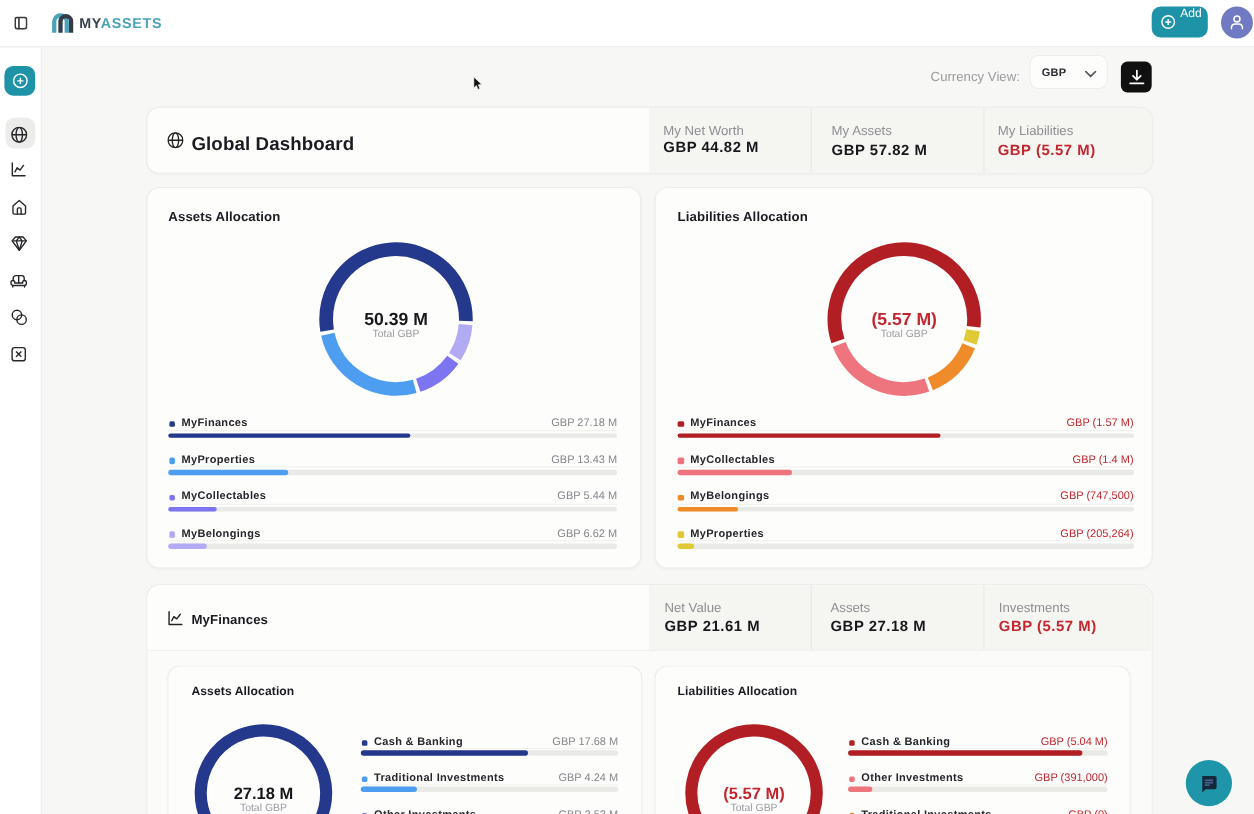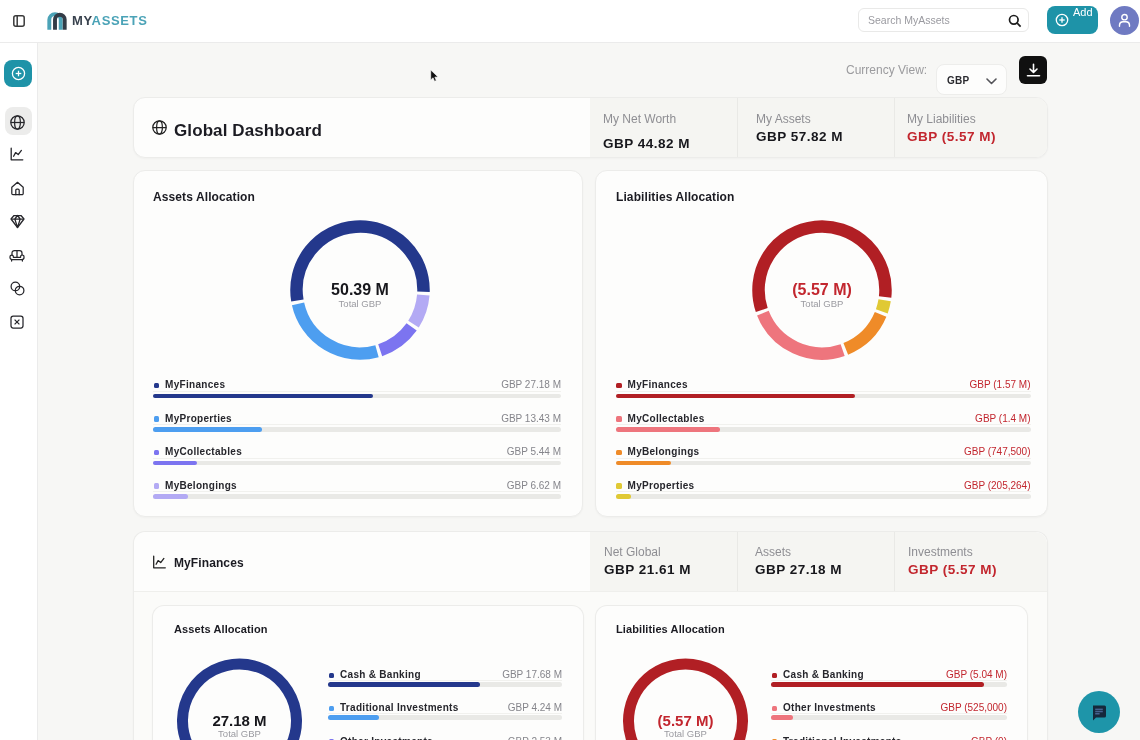--- a/index.html
+++ b/index.html
@@ -28,27 +28,20 @@
     <rect x="0.8" y="0.8" width="10.4" height="10.4" rx="2"></rect>
       <line x1="4.2" y1="0.8" x2="4.2" y2="11.2"></line>
   </svg>
 
   <svg width="20" height="19" viewBox="0 0 20 19" style="position:absolute;left:47px;top:10.5px" fill="none">
     <path d="M 2.3 18.8 V 8.8 A 5.7 5.7 0 0 1 13.7 8.8 V 18.8" stroke="#4ba3b7" stroke-width="3.9"></path>
     <path d="M 8 18.8 V 8.55 A 4.85 4.85 0 0 1 17.7 8.55 V 18.8" stroke="#333c47" stroke-width="3.9"></path>
   </svg>
   <div style="position:absolute;left:72px;top:13px;font-size:13px;font-weight:700;letter-spacing:.65px;color:#39424e">MY<span style="color:#4ba3b7">ASSETS</span></div>
 
-  <div style="position:absolute;left:858px;top:8px;width:171px;height:24px;border:1px solid #e9e9e8;border-radius:6px;background:#fff">
-    <div style="position:absolute;left:9px;top:0;line-height:23px;font-size:10.5px;color:#9a9aa0">Search MyAssets</div>
-    <svg width="14" height="14" viewBox="0 0 14 14" style="position:absolute;right:6px;top:5px" fill="none" stroke="#1c1c1c" stroke-width="1.7">
-      <circle cx="5.8" cy="5.8" r="4.3"></circle>
-        <line x1="9.2" y1="9.2" x2="12.6" y2="12.6"></line>
-    </svg>
-  </div>
 
   <div style="position:absolute;left:1047px;top:6px;width:51px;height:28px;background:#1e93a8;border-radius:8px">
     <svg width="14" height="14" viewBox="0 0 14 14" style="position:absolute;left:8px;top:7px" fill="none" stroke="#fff" stroke-width="1.3">
       <circle cx="7" cy="7" r="5.7"></circle>
         <line x1="7" y1="4.3" x2="7" y2="9.7"></line>
         <line x1="4.3" y1="7" x2="9.7" y2="7"></line>
     </svg>
     <div style="position:absolute;left:26px;top:0;font-size:11px;font-weight:400;color:#fff">Add</div>
   </div>
 
@@ -102,21 +95,21 @@
       <circle cx="9.6" cy="9.6" r="4.3"></circle>
   </svg>
 
   <svg width="14" height="14" viewBox="0 0 14 14" style="position:absolute;left:10px;top:272px" fill="none" stroke="#26262b" stroke-width="1.25" stroke-linejoin="round">
     <rect x="1" y="1" width="12" height="12" rx="2.2"></rect>
       <path d="M 4.6 4.6 L 9.4 9.4 M 9.4 4.6 L 4.6 9.4"></path>
   </svg>
 </div>
 
 <div style="position:absolute;left:846px;top:63px;font-size:12px;color:#9b9b9e">Currency View:</div>
-<div style="position:absolute;left:936px;top:64px;width:71px;height:31px;background:#fdfdfc;border:1px solid #ededeb;border-radius:8px">
+<div style="position:absolute;left:936px;top:50px;width:71px;height:31px;background:#fdfdfc;border:1px solid #ededeb;border-radius:8px">
   <div style="position:absolute;left:10px;top:9.5px;font-size:10px;font-weight:700;letter-spacing:.3px;color:#2b2b30">GBP</div>
   <svg width="11" height="7" viewBox="0 0 11 7" style="position:absolute;right:9px;top:13px" fill="none" stroke="#55555a" stroke-width="1.6" stroke-linecap="round" stroke-linejoin="round">
       <path d="M 1 1 L 5.5 5.5 L 10 1"></path>
     </svg>
 </div>
 <div style="position:absolute;left:1019px;top:56px;width:28px;height:28px;background:#101010;border-radius:6px">
   <svg width="15" height="15" viewBox="0 0 15 15" style="position:absolute;left:6.5px;top:6.5px" fill="none" stroke="#fff" stroke-width="1.6" stroke-linecap="round" stroke-linejoin="round">
     <path d="M 7.5 1.2 V 9.2 M 4 6 L 7.5 9.5 L 11 6"></path>
       <path d="M 1.5 12.8 H 13.5"></path>
   </svg>
@@ -131,21 +124,21 @@
   <div style="position:absolute;left:603px;top:0;width:1px;height:61px;background:#e9e9e6"></div>
   <div style="position:absolute;left:760px;top:0;width:1px;height:61px;background:#e9e9e6"></div>
   <svg width="15" height="15" viewBox="0 0 15 15" style="position:absolute;left:18px;top:22px" fill="none" stroke="#222" stroke-width="1.25">
     <circle cx="7.5" cy="7.5" r="6.7"></circle>
       <ellipse cx="7.5" cy="7.5" rx="2.9" ry="6.7"></ellipse>
       <line x1="0.8" y1="7.5" x2="14.2" y2="7.5"></line>
   </svg>
   <div class="ttl" style="position:absolute;left:40px;top:23px;font-size:17px">Global Dashboard</div>
   <div style="position:absolute;left:469px;top:14px">
       <div class="statlbl">My Net Worth</div>
-      <div class="statval" style="margin-top:10px">GBP 44.82 M</div>
+      <div class="statval" style="margin-top:0">GBP 44.82 M</div>
     </div>
   <div style="position:absolute;left:622px;top:14px">
       <div class="statlbl">My Assets</div>
       <div class="statval" style="margin-top:3px">GBP 57.82 M</div>
     </div>
   <div style="position:absolute;left:773px;top:14px">
       <div class="statlbl">My Liabilities</div>
       <div class="statval red" style="margin-top:3px">GBP (5.57 M)</div>
     </div>
 </div>
@@ -254,21 +247,21 @@
   <div style="position:absolute;left:0;top:0;width:913px;height:60px;background:#fdfdfc;border-bottom:1px solid #efefec;border-radius:12px 12px 0 0;overflow:hidden">
     <div style="position:absolute;left:456px;top:0;width:457px;height:60px;background:#f5f5f2"></div>
     <div style="position:absolute;left:603px;top:0;width:1px;height:60px;background:#e9e9e6"></div>
     <div style="position:absolute;left:760px;top:0;width:1px;height:60px;background:#e9e9e6"></div>
     <svg width="15" height="14" viewBox="0 0 14 14" style="position:absolute;left:18px;top:23px" fill="none" stroke="#222" stroke-width="1.3" stroke-linecap="round" stroke-linejoin="round">
       <path d="M 1.2 1.2 V 12.8 H 12.8"></path>
         <path d="M 3.6 9.3 L 5.6 5.6 L 8.2 7.6 L 11.4 3.4"></path>
     </svg>
     <div class="ttl" style="position:absolute;left:40px;top:24px">MyFinances</div>
     <div style="position:absolute;left:470px;top:12.5px">
-        <div class="statlbl">Net Global</div>
+        <div class="statlbl">Net Value</div>
         <div class="statval" style="margin-top:3px">GBP 21.61 M</div>
       </div>
     <div style="position:absolute;left:621px;top:12.5px">
         <div class="statlbl">Assets</div>
         <div class="statval" style="margin-top:3px">GBP 27.18 M</div>
       </div>
     <div style="position:absolute;left:774px;top:12.5px">
         <div class="statlbl">Investments</div>
         <div class="statval red" style="margin-top:3px">GBP (5.57 M)</div>
       </div>
@@ -327,21 +320,21 @@
 <span class="leglbl">Cash &amp; Banking</span>
 <span class="legval red">GBP (5.04 M)</span>
 <div class="divline" style="top:8.5px;width:236px"></div>
 <div class="track" style="top:11px;width:236px">
           <div class="fill" style="background:#b11f24;width:213.4px"></div>
         </div>
 </div>
 <div class="legrow" style="left:175px;top:98.4px;width:236px">
 <span class="dot" style="background:#ee757d"></span>
 <span class="leglbl">Other Investments</span>
-<span class="legval red">GBP (525,000)</span>
+<span class="legval red">GBP (391,000)</span>
 <div class="divline" style="top:8.5px;width:236px"></div>
 <div class="track" style="top:11px;width:236px">
           <div class="fill" style="background:#ee757d;width:22.2px"></div>
         </div>
 </div>
 <div class="legrow" style="left:175px;top:131.8px;width:236px">
 <span class="dot" style="background:#ef8b28"></span>
 <span class="leglbl">Traditional Investments</span>
 <span class="legval red">GBP (0)</span>
 

